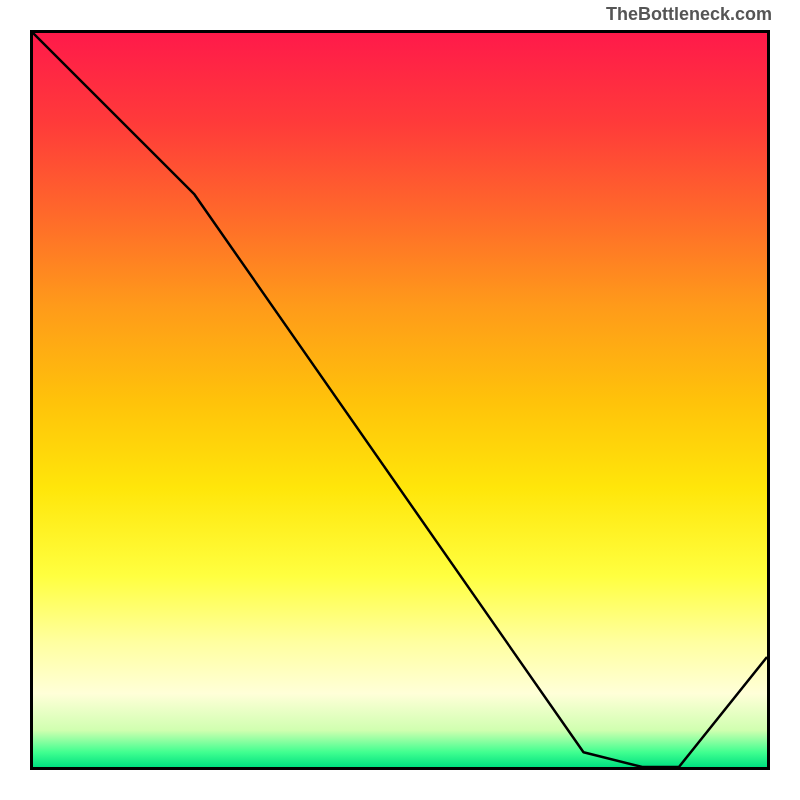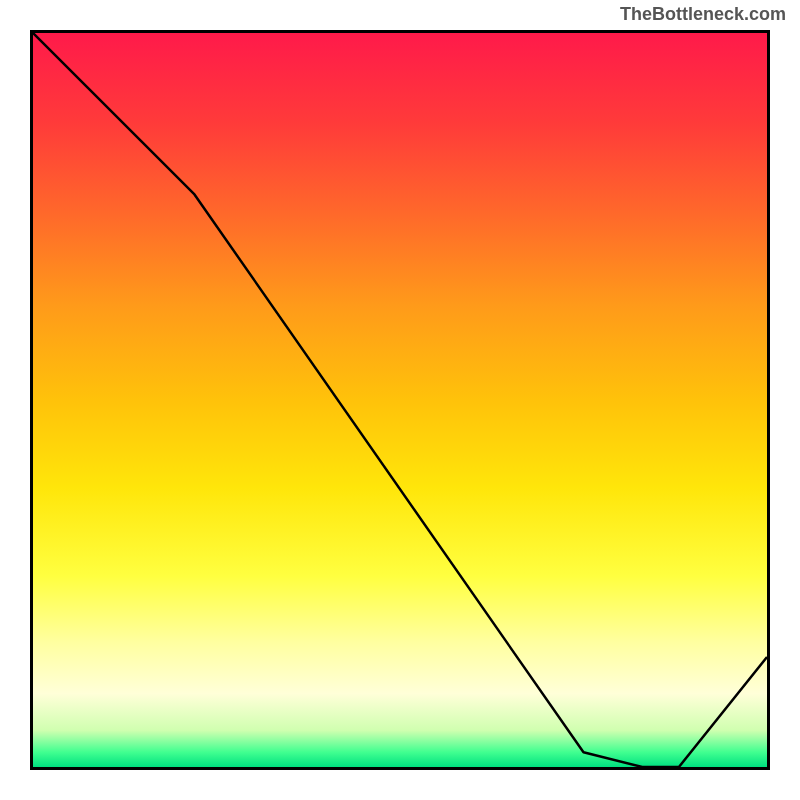--- a/index.html
+++ b/index.html
@@ -12,21 +12,21 @@
     overflow: hidden;
   }
   .container {
     width: 800px;
     height: 800px;
     position: relative;
   }
   .attribution {
     position: absolute;
     top: 4px;
-    right: 14px;
+    right: 28px;
     font-size: 18px;
     font-weight: bold;
     color: #555555;
     z-index: 10;
   }
   .plot-area {
     position: absolute;
     left: 30px;
     top: 30px;
     width: 740px;

